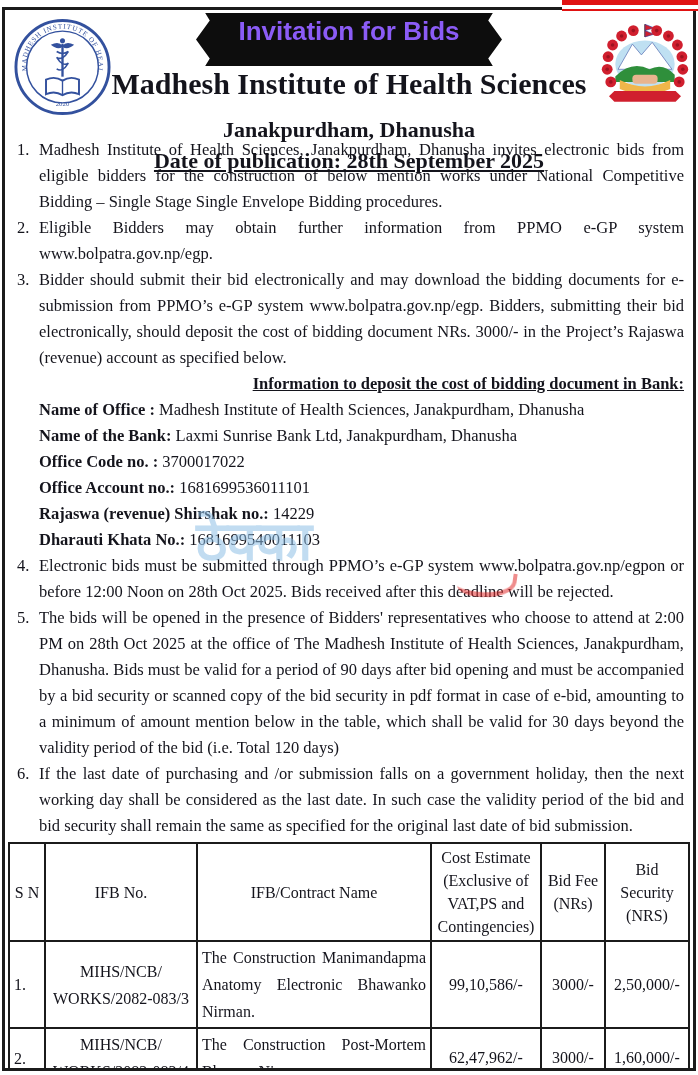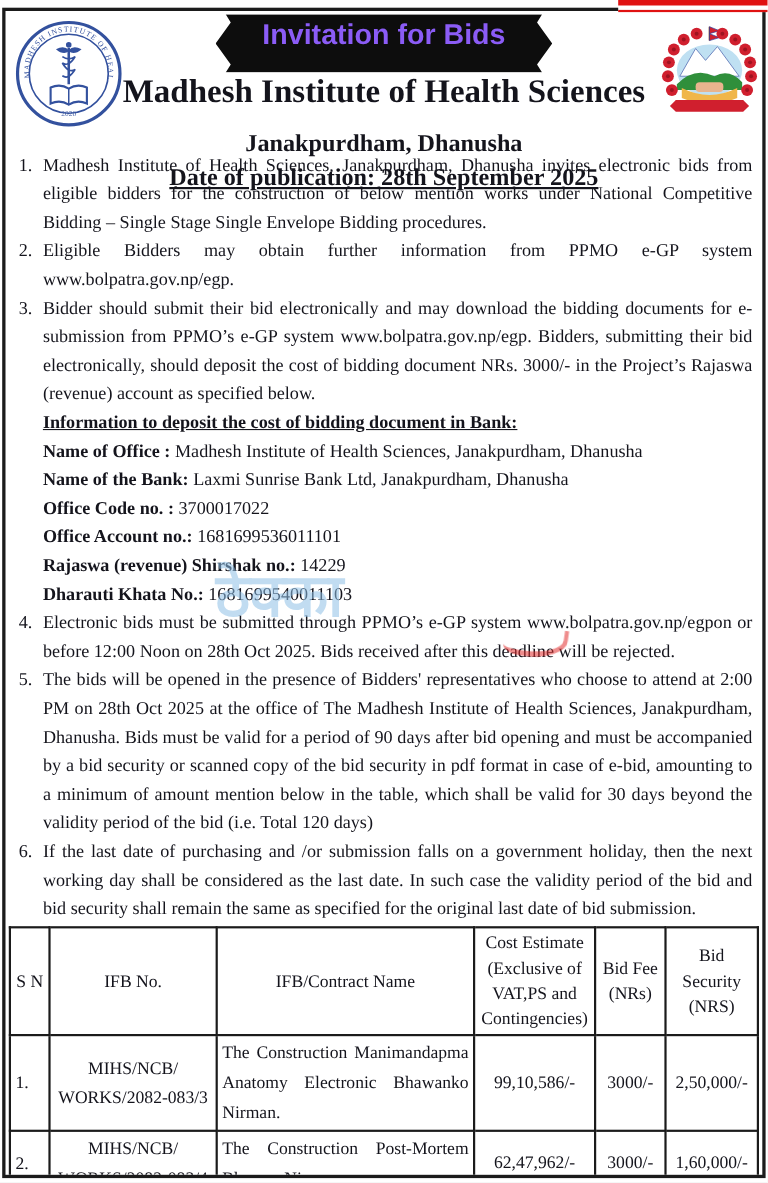--- a/index.html
+++ b/index.html
@@ -31,21 +31,21 @@
   .pubdate  { text-align:center; font-weight:bold; font-size:22px;
               text-decoration:underline; margin-top:5px; }
 
   
   .items { padding:2px 9px 0 12px; font-size:16.5px; line-height:26px; }
   .item  { display:flex; }
   .item-no   { width:22px; flex:none; }
   .item-text { flex:1; text-align:justify; }
 
   .bank { margin-left:22px; }
-  .bank-heading { font-weight:bold; text-decoration:underline; }
+  .bank-heading { font-weight:bold; text-decoration:underline;text-align:right; }
   .bank-label   { font-weight:bold; }
 
   
   .watermark { position:absolute; left:196px; top:512px; z-index:3; opacity:0.55;
                pointer-events:none; display:flex; align-items:flex-end; gap:14px;
                font-family:"DejaVu Sans", sans-serif; font-weight:bold; }
   .wm-word1 { color:#8fc0e6; font-size:54px; line-height:60px; }
   .wm-word2 { color:#ffffff; background:#ef8273; font-size:44px; line-height:52px;
               padding:2px 12px 4px; letter-spacing:6px; }
   .wm-swoosh { position:absolute; left:262px; top:58px; width:58px; height:28px;

